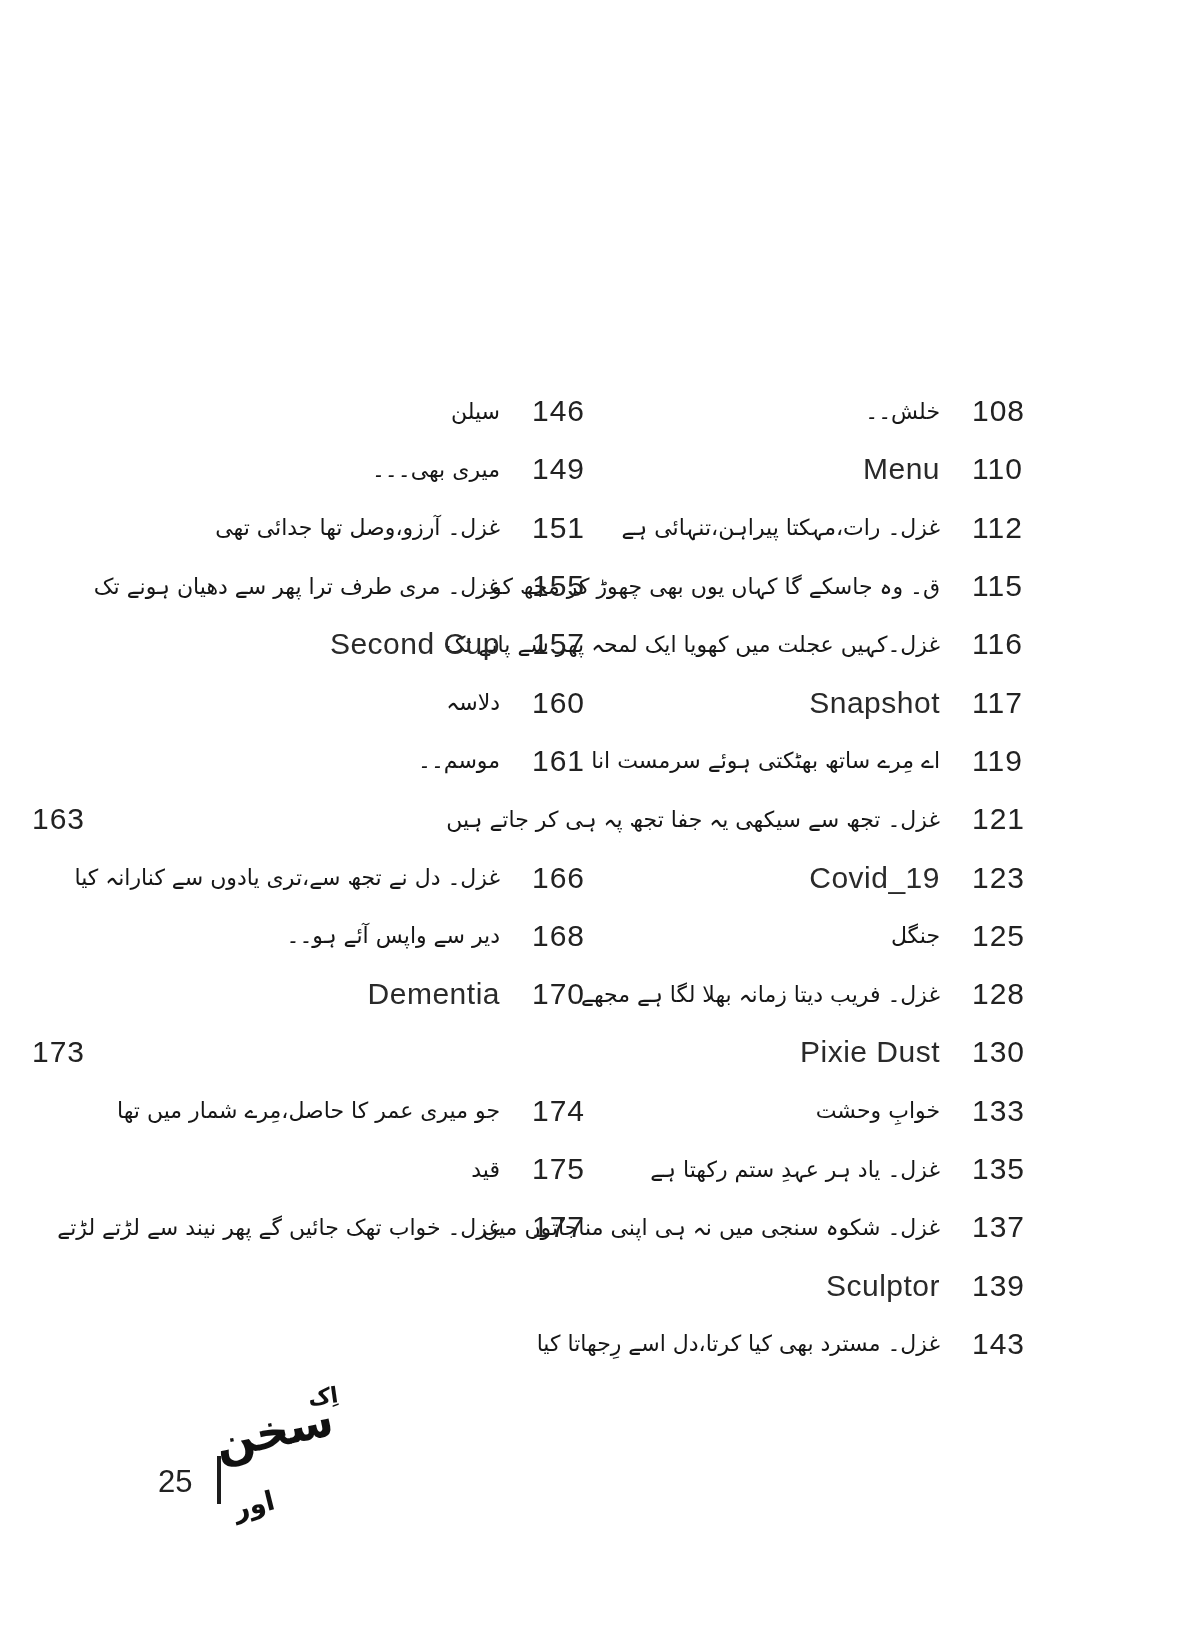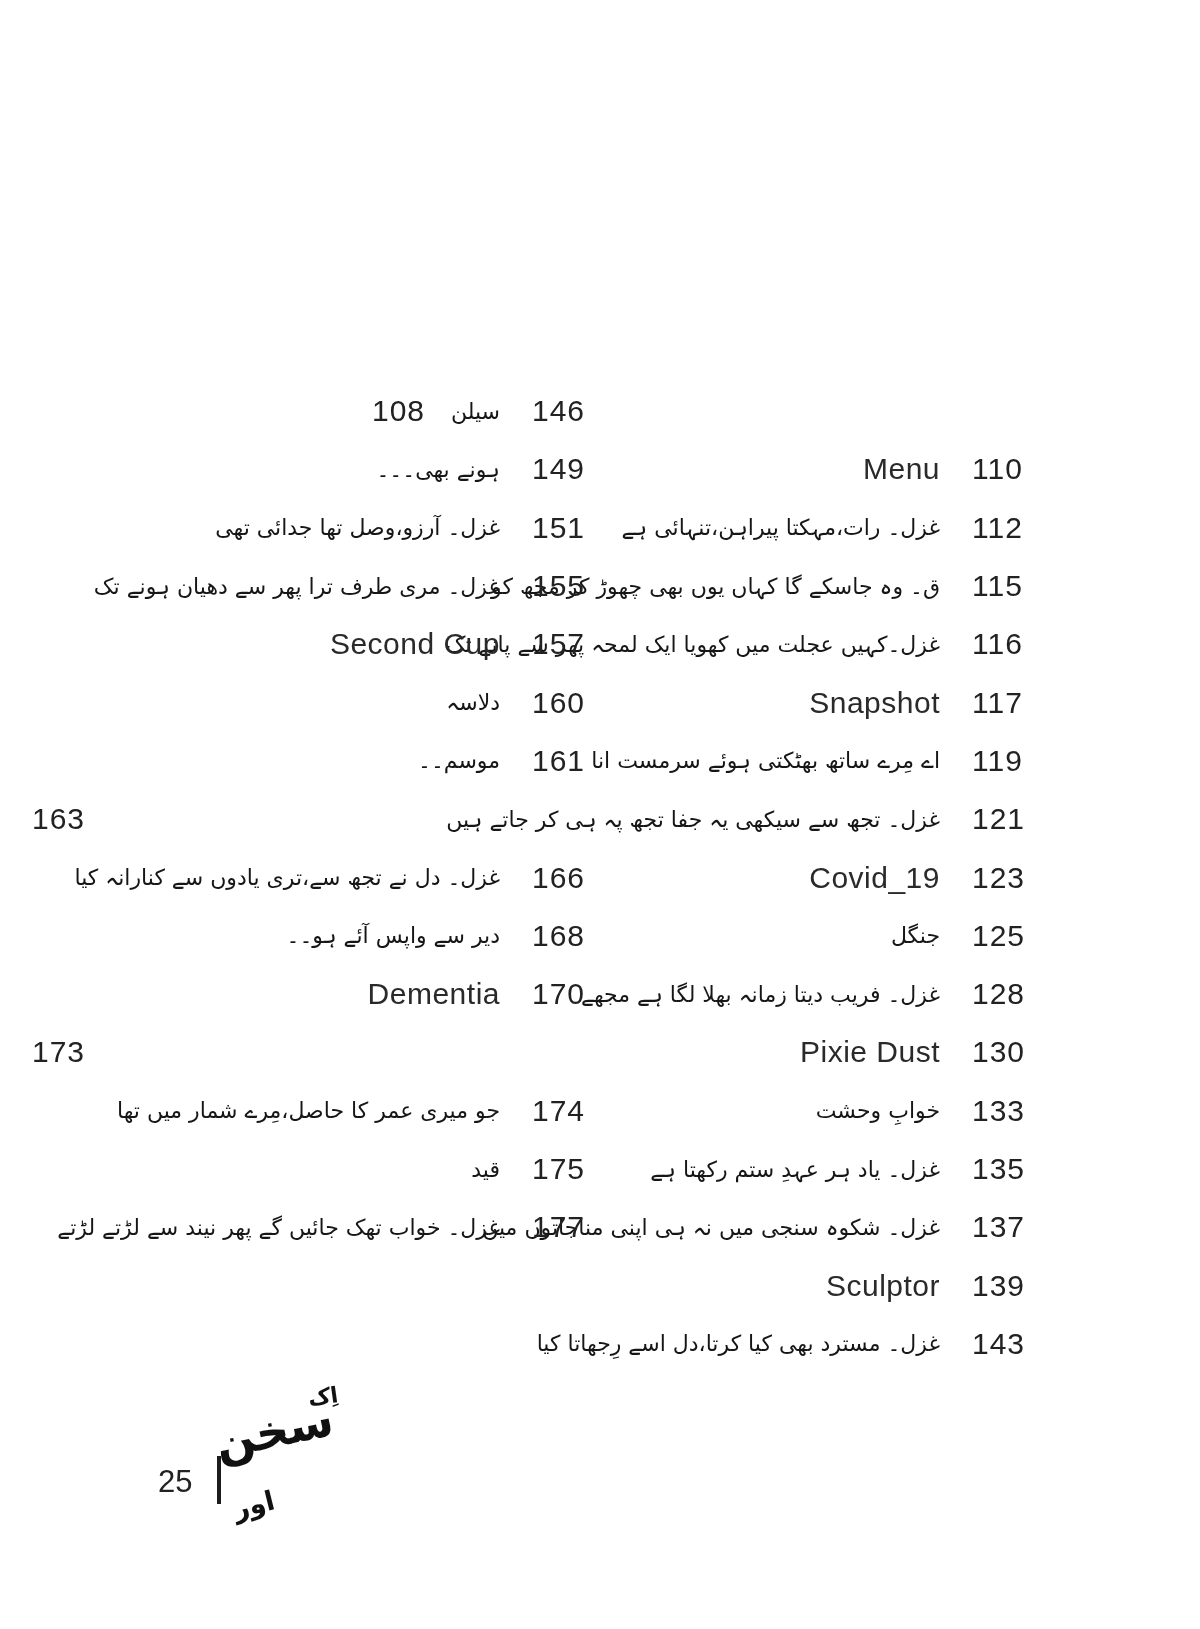--- a/index.html
+++ b/index.html
@@ -56,20 +56,21 @@
   .lg-bot { position:absolute; left:-2px;  bottom:-2px; font-size:27px; transform:rotate(-14deg); }
 </style>
 </head>
 <body>
 
 <div class="page">
 
   <section class="col col-first">
 
       <div class="toc-row">
+        <span class="title">خلش۔۔</span>
         <span class="pagenum">108</span>
       </div>
 
       <div class="toc-row">
         <span class="title latin">Menu</span>
         <span class="pagenum">110</span>
       </div>
 
       <div class="toc-row">
         <span class="title">غزل۔ رات،مہکتا پیراہن،تنہائی ہے</span>
@@ -148,21 +149,21 @@
     </section>
 
   <section class="col col-second">
 
       <div class="toc-row">
         <span class="title">سیلن</span>
         <span class="pagenum">146</span>
       </div>
 
       <div class="toc-row">
-        <span class="title">ہونے بھی۔۔۔</span>
+        <span class="title">میری بھی۔۔۔</span>
         <span class="pagenum">149</span>
       </div>
 
       <div class="toc-row">
         <span class="title">غزل۔ آرزو،وصل تھا جدائی تھی</span>
         <span class="pagenum">151</span>
       </div>
 
 
       <div class="toc-row">

